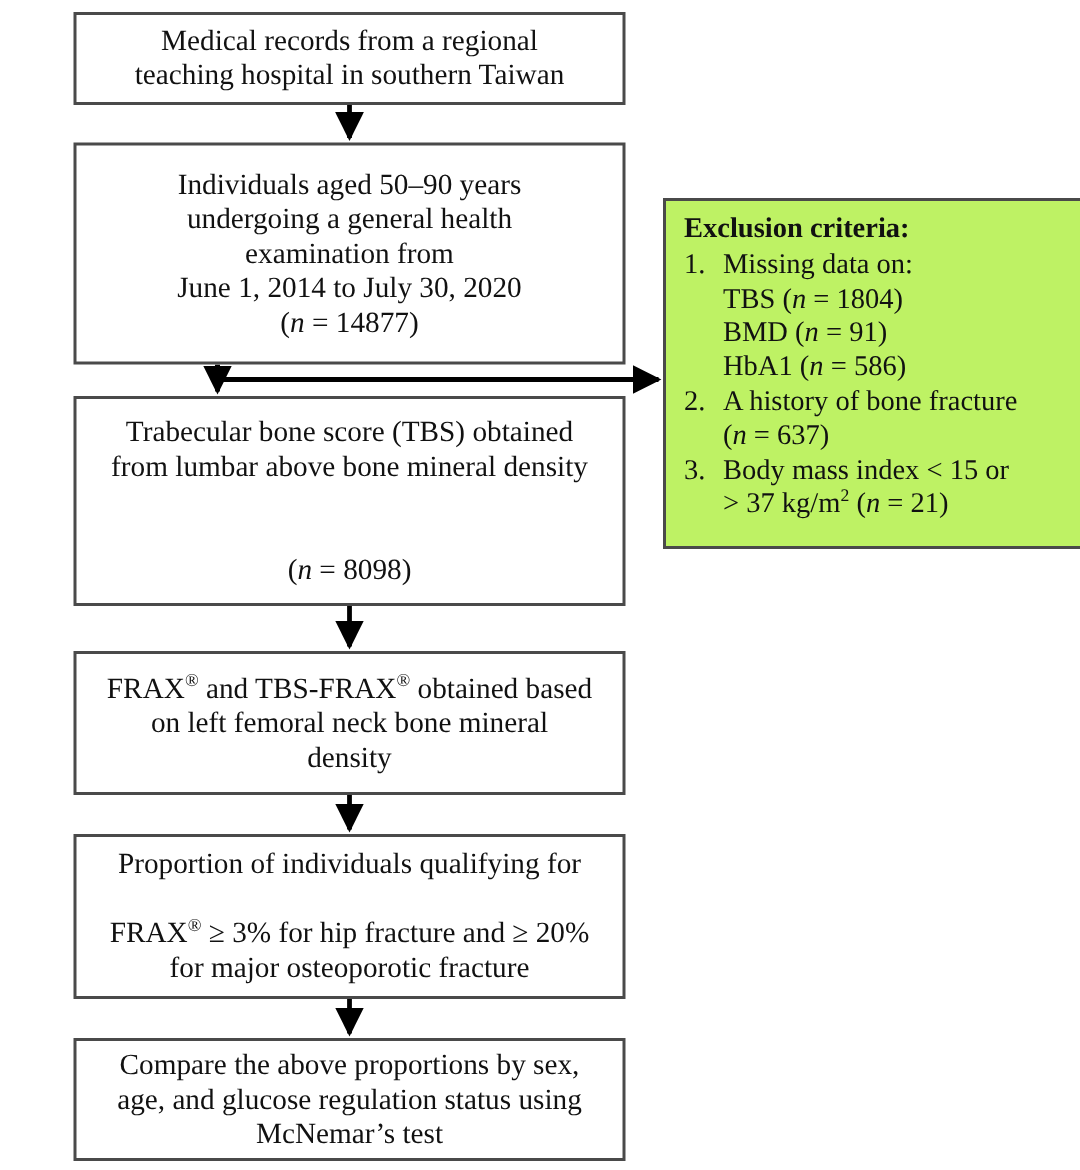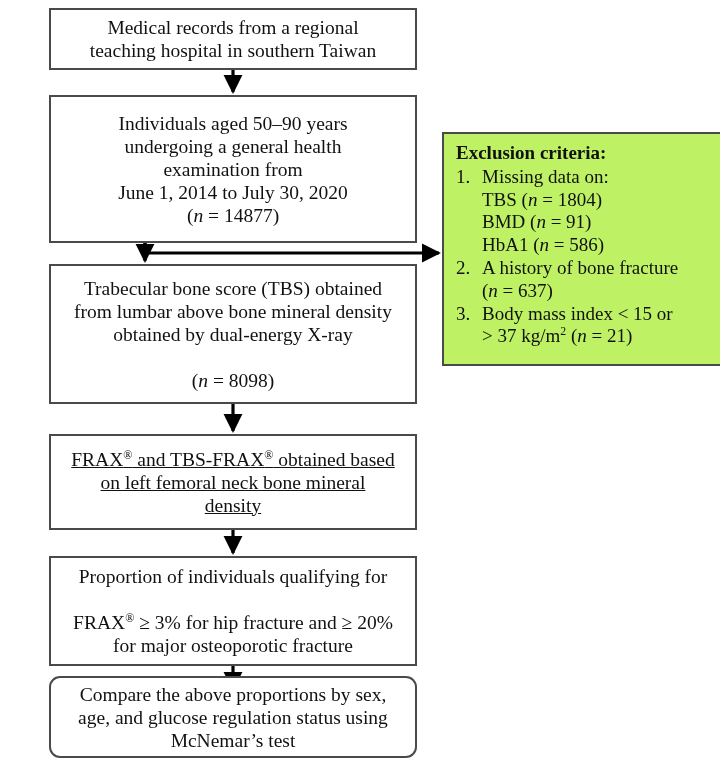--- a/index.html
+++ b/index.html
@@ -40,23 +40,23 @@
   }
 
   .box .inner {
     width: 100%;
   }
 
   
   #box-source   { left: 22px;  top: 8px;   width: 368px; height: 62px;  }
   #box-cohort   { left: 22px;  top: 95px;  width: 368px; height: 148px; }
   #box-tbs      { left: 22px;  top: 264px; width: 368px; height: 140px; }
-  #box-frax     { left: 22px;  top: 434px; width: 368px; height: 96px; text-decoration: underline;  }
+  #box-frax     { left: 22px;  top: 434px; width: 368px; height: 96px;  }
   #box-prop     { left: 22px;  top: 556px; width: 368px; height: 110px; }
-  #box-compare  { left: 22px;  top: 676px; width: 368px; height: 82px; border-radius: 11px;  }
+  #box-compare  { left: 22px;  top: 692px; width: 368px; height: 82px;  }
 
   
   #box-exclusion {
     position: absolute;
     left: 415px;
     top: 132px;
     width: 298px;
     height: 234px;
     box-sizing: border-box;
     border: 2px solid #4a4a4a;
@@ -138,21 +138,21 @@
       <span>examination from</span><br>
       <span>June 1, 2014 to July 30, 2020</span><br>
       <span><span>(</span><span class="ital">n</span><span> = </span><span>14877</span><span>)</span></span>
     </div>
   </div>
 
   <div class="box" id="box-tbs">
     <div class="inner">
       <span>Trabecular bone score (TBS) obtained</span><br>
       <span>from lumbar above bone mineral density</span><br>
-      <span>obtained by dual-energy X-ray</span><br>
+      <br>
       <br>
       <span><span>(</span><span class="ital">n</span><span> = </span><span>8098</span><span>)</span></span>
     </div>
   </div>
 
   <div class="box" id="box-frax">
     <div class="inner">
       <span><span>FRAX</span><sup>®</sup><span> and TBS-FRAX</span><sup>®</sup><span> obtained based</span></span><br>
       <span>on left femoral neck bone mineral</span><br>
       <span>density</span>

